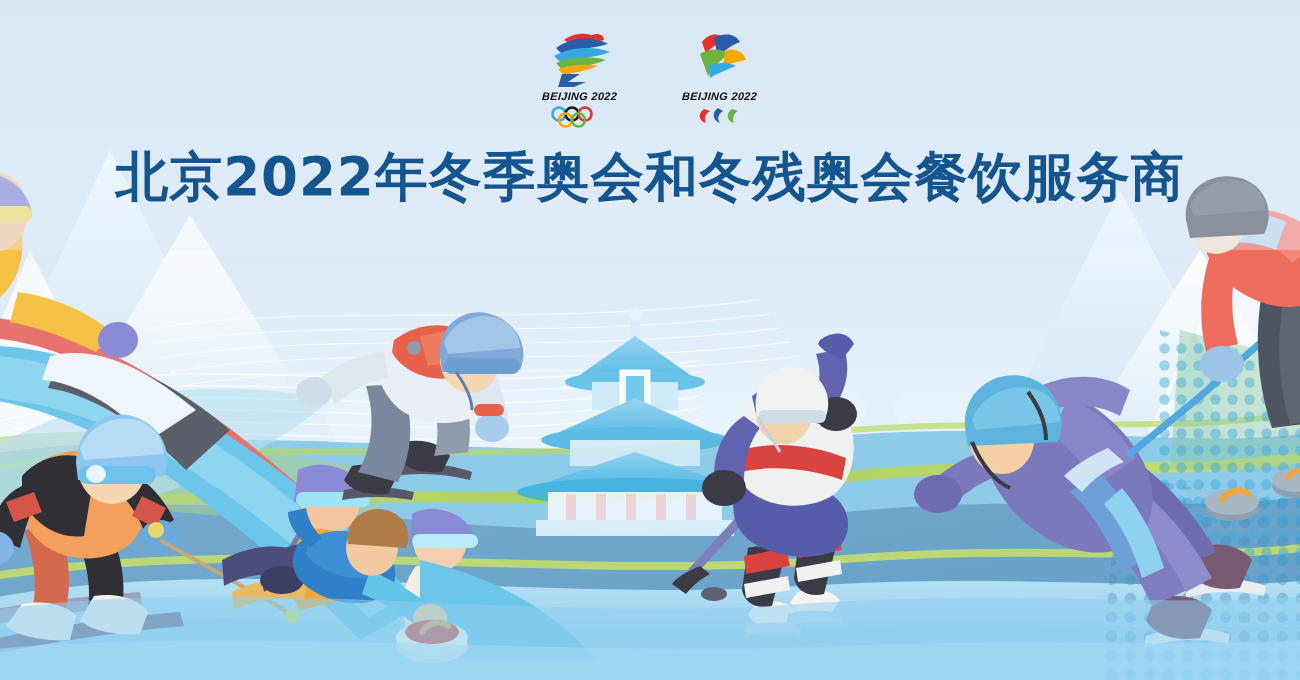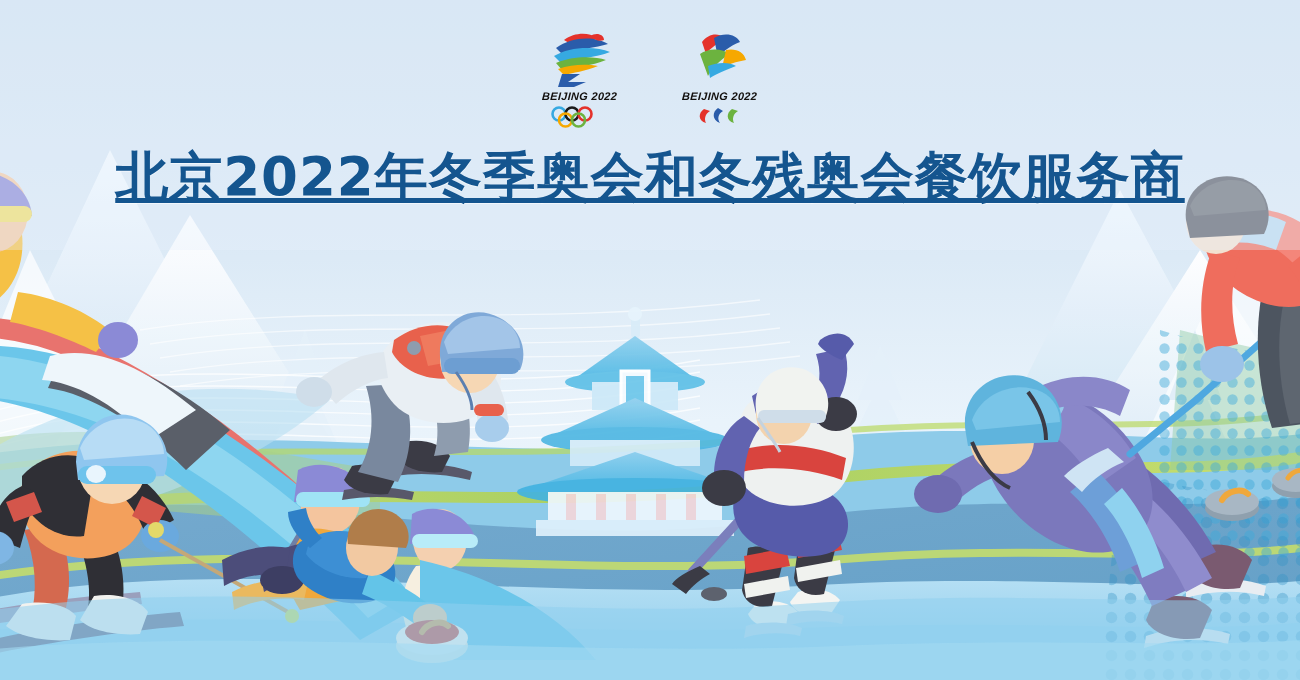--- a/index.html
+++ b/index.html
@@ -69,21 +69,20 @@
   #main-title {
     display: inline-block;
     font-family: "DejaVu Sans", "Liberation Sans", sans-serif;
     font-weight: 700;
     font-size: 53px;
     line-height: 62px;
     letter-spacing: 1px;
     color: #14558f;
     text-shadow: 0 1px 0 rgba(255,255,255,0.55);
     white-space: nowrap;
-    text-decoration: underline;
   }
 </style>
 </head>
 <body>
 
 <div id="banner">
 
   <svg class="layer" viewBox="0 0 1300 680" preserveAspectRatio="none" xmlns="http://www.w3.org/2000/svg">
     <defs>
       <linearGradient id="sky" x1="0" y1="0" x2="0" y2="1">

